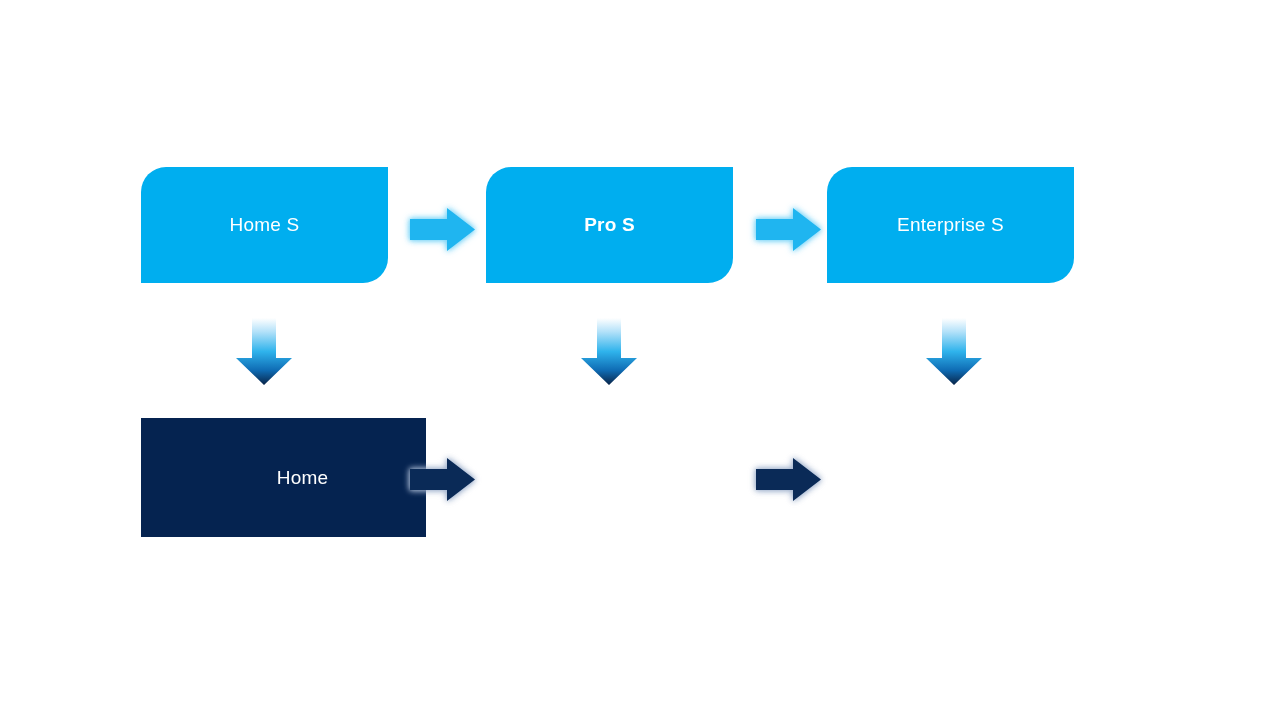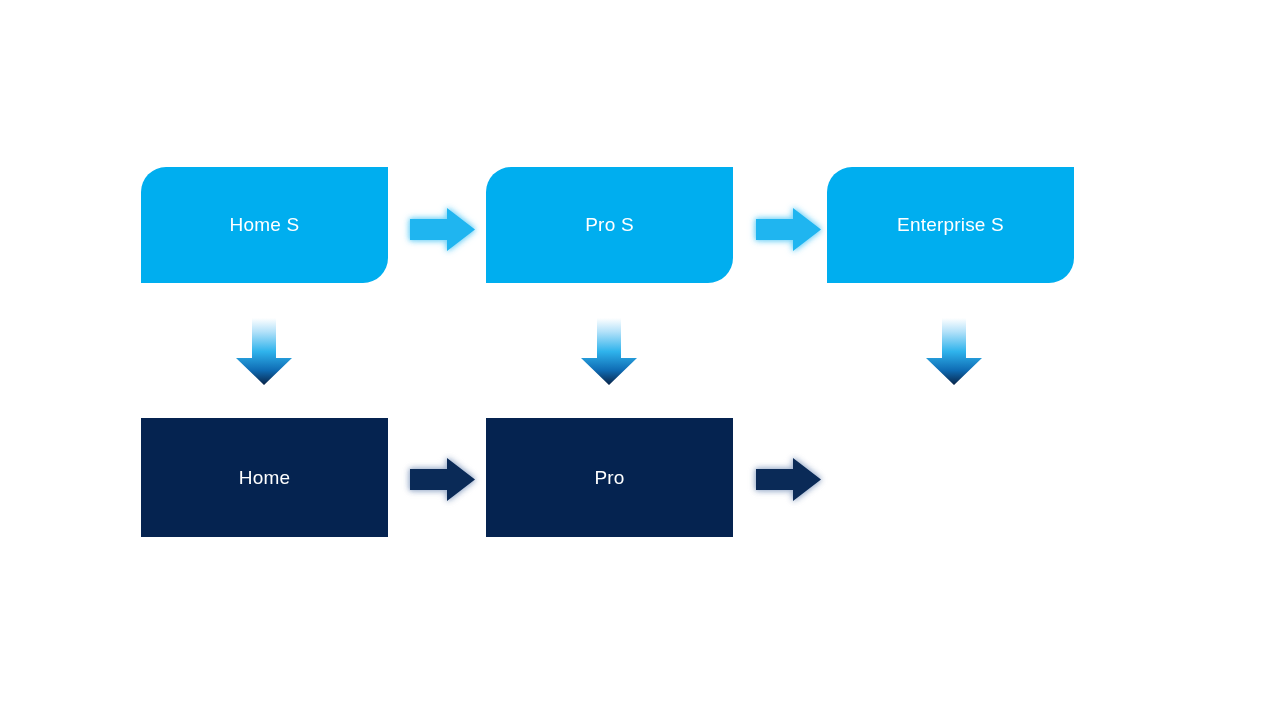--- a/index.html
+++ b/index.html
@@ -30,23 +30,24 @@
     top: 167px;
     height: 116px;
     background: var(--top_box, #00AEEF);
     border-radius: 25px 0 25px 0;
   }
   .box.bottom {
     top: 418px;
     height: 119px;
     background: var(--bottom_box, #052350);
     border-radius: 0;
+    padding-left: 38px;
   }
   .col1 { left: 141px; }
-  .col2 { left: 486px; }
+  .col2 { left: 486px; font-weight: bold; }
   .col3 { left: 827px; }
 
   .arrow-right {
     position: absolute;
     width: 65px;
     height: 43px;
   }
   .arrow-right.row-top { top: 208px; }
   .arrow-right.row-bottom { top: 458px; }
   .ar1 { left: 410px; }
@@ -76,23 +77,20 @@
   </div>
   <div class="box top col2">
     <span>Pro S</span>
   </div>
   <div class="box top col3">
     <span>Enterprise S</span>
   </div>
 
   <div class="box bottom col1">
     <span>Home</span>
-  </div>
-  <div class="box bottom col2">
-    <span>Pro</span>
   </div>
 
   <div class="arrow-right row-top ar1 light">
     <svg viewBox="0 0 65 43" preserveAspectRatio="none" aria-hidden="true">
       <polygon points="0,11 37,11 37,0 65,21.5 37,43 37,32 0,32" fill="#1FB5F0"></polygon>
     </svg>
   </div>
   <div class="arrow-right row-top ar2 light">
     <svg viewBox="0 0 65 43" preserveAspectRatio="none" aria-hidden="true">
       <polygon points="0,11 37,11 37,0 65,21.5 37,43 37,32 0,32" fill="#1FB5F0"></polygon>

